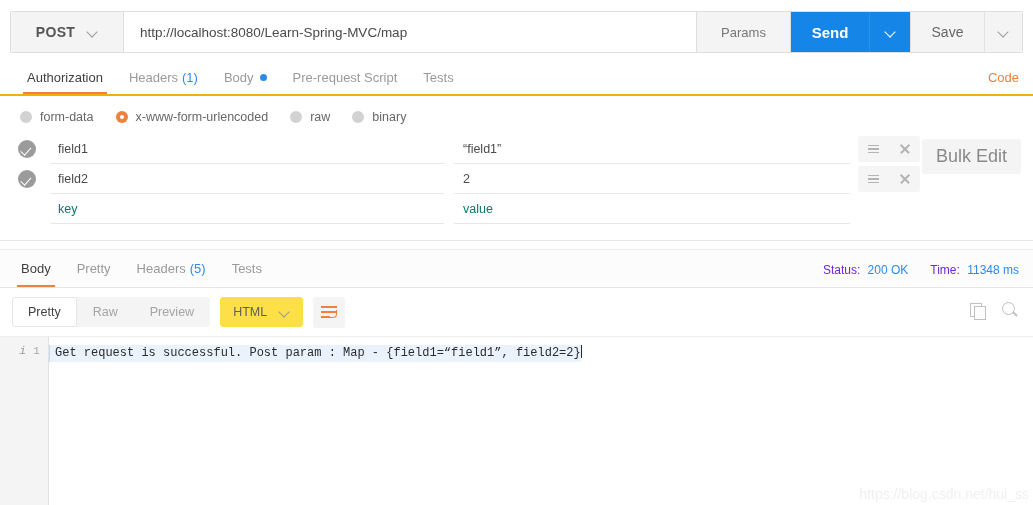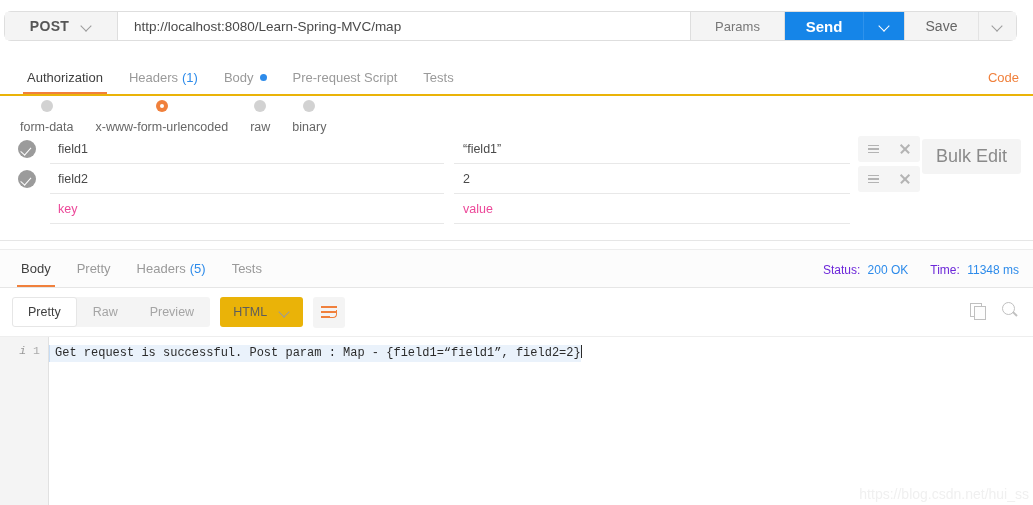--- a/index.html
+++ b/index.html
@@ -7,24 +7,24 @@
     width: 1033px;
     height: 505px;
     background: #ffffff;
     font-family: "Liberation Sans", sans-serif;
     overflow: hidden;
   }
   body { position: relative; }
 
   
   .urlbar {
-    position: absolute; left: 4px; top: 11px;
-    width: 1013px; height: 30px;
+    position: absolute; left: 10px; top: 11px;
+    width: 1013px; height: 42px;
     display: flex; align-items: stretch;
-    border: 1px solid #dedede; border-radius: 7px;
+    border: 1px solid #dedede; border-radius: 2px;
     background: #fff;
   }
   .method-box {
     width: 113px; display: flex; align-items: center; justify-content: center;
     gap: 12px; background: #f4f4f4; border-right: 1px solid #dedede;
     cursor: pointer; border-radius: 2px 0 0 2px;
   }
   .method-label { font-size: 14px; font-weight: bold; color: #555; letter-spacing: .3px; }
   .chev { width: 11px; height: 11px; position: relative; display: inline-block; }
   .chev::after {
@@ -89,21 +89,21 @@
   .code-link {
     position: absolute; right: 14px; top: 70px; font-size: 13px;
     color: #f0803c; cursor: pointer;
   }
 
   
   .radio-row {
     position: absolute; left: 0; top: 103px; width: 1033px; height: 28px;
     display: flex; align-items: center; padding-left: 20px; gap: 22px;
   }
-  .radio-item { display: flex; align-items: center; gap: 8px; cursor: pointer; flex-direction: column; }
+  .radio-item { display: flex; align-items: center; gap: 8px; cursor: pointer; }
   .radio-dot {
     width: 12px; height: 12px; border-radius: 50%; background: #d2d2d2;
     display: block; position: relative;
   }
   .radio-dot.checked { background: #f0803c; }
   .radio-dot.checked::after {
     content: ""; position: absolute; left: 4px; top: 4px;
     width: 4px; height: 4px; border-radius: 50%; background: #fff;
   }
   .radio-label { font-size: 12.5px; color: #676767; }
@@ -123,21 +123,21 @@
   }
   .kv-check.blank { background: transparent; }
   .kv-check.blank::after { display: none; }
   .kv-cell {
     height: 29px; display: flex; align-items: center;
     border-bottom: 1px solid #e8e8e8; font-size: 12.5px; color: #4a4a4a;
     cursor: text; overflow: hidden; white-space: nowrap;
   }
   .kv-key { width: 394px; padding-left: 8px; }
   .kv-val { width: 396px; padding-left: 9px; margin-left: 10px; }
-  .kv-cell.ph { color: #ec4899; }
+  .kv-cell.ph { color: #0f766e; }
   .kv-actions {
     display: flex; align-items: center; gap: 0px; margin-left: 8px;
     background: #f5f5f5; border-radius: 3px; height: 26px;
   }
   .act-icon {
     width: 31px; height: 26px; display: flex; align-items: center;
     justify-content: center; cursor: pointer; color: #b4b4b4; font-size: 13px;
   }
   .hamb { display: flex; flex-direction: column; gap: 2px; }
   .hamb i { display: block; width: 11px; height: 1.6px; background: #b4b4b4; }
@@ -188,21 +188,21 @@
   .seg {
     display: flex; background: #f4f4f4; border-radius: 3px; overflow: hidden;
   }
   .seg-item {
     padding: 8px 16px; font-size: 12.5px; color: #a5a5a5; cursor: pointer;
   }
   .seg-item.active { color: #3f3f3f; background: #ffffff;
     box-shadow: 0 0 0 1px #e6e6e6 inset; border-radius: 3px; }
   .fmt-select {
     display: flex; align-items: center; gap: 12px; padding: 8px 13px;
-    background: #eab308; border-radius: 3px; font-size: 12.5px;
+    background: #fde047; border-radius: 3px; font-size: 12.5px;
     color: #5d5d5d; cursor: pointer;
   }
   .wrap-btn {
     width: 32px; height: 31px; background: #f4f4f4; border-radius: 3px;
     display: flex; align-items: center; justify-content: center; cursor: pointer;
   }
   .wrap-glyph { position: relative; width: 16px; height: 12px; }
   .wrap-glyph i {
     position: absolute; left: 0; height: 1.8px; background: #f0803c; display: block;
   }

